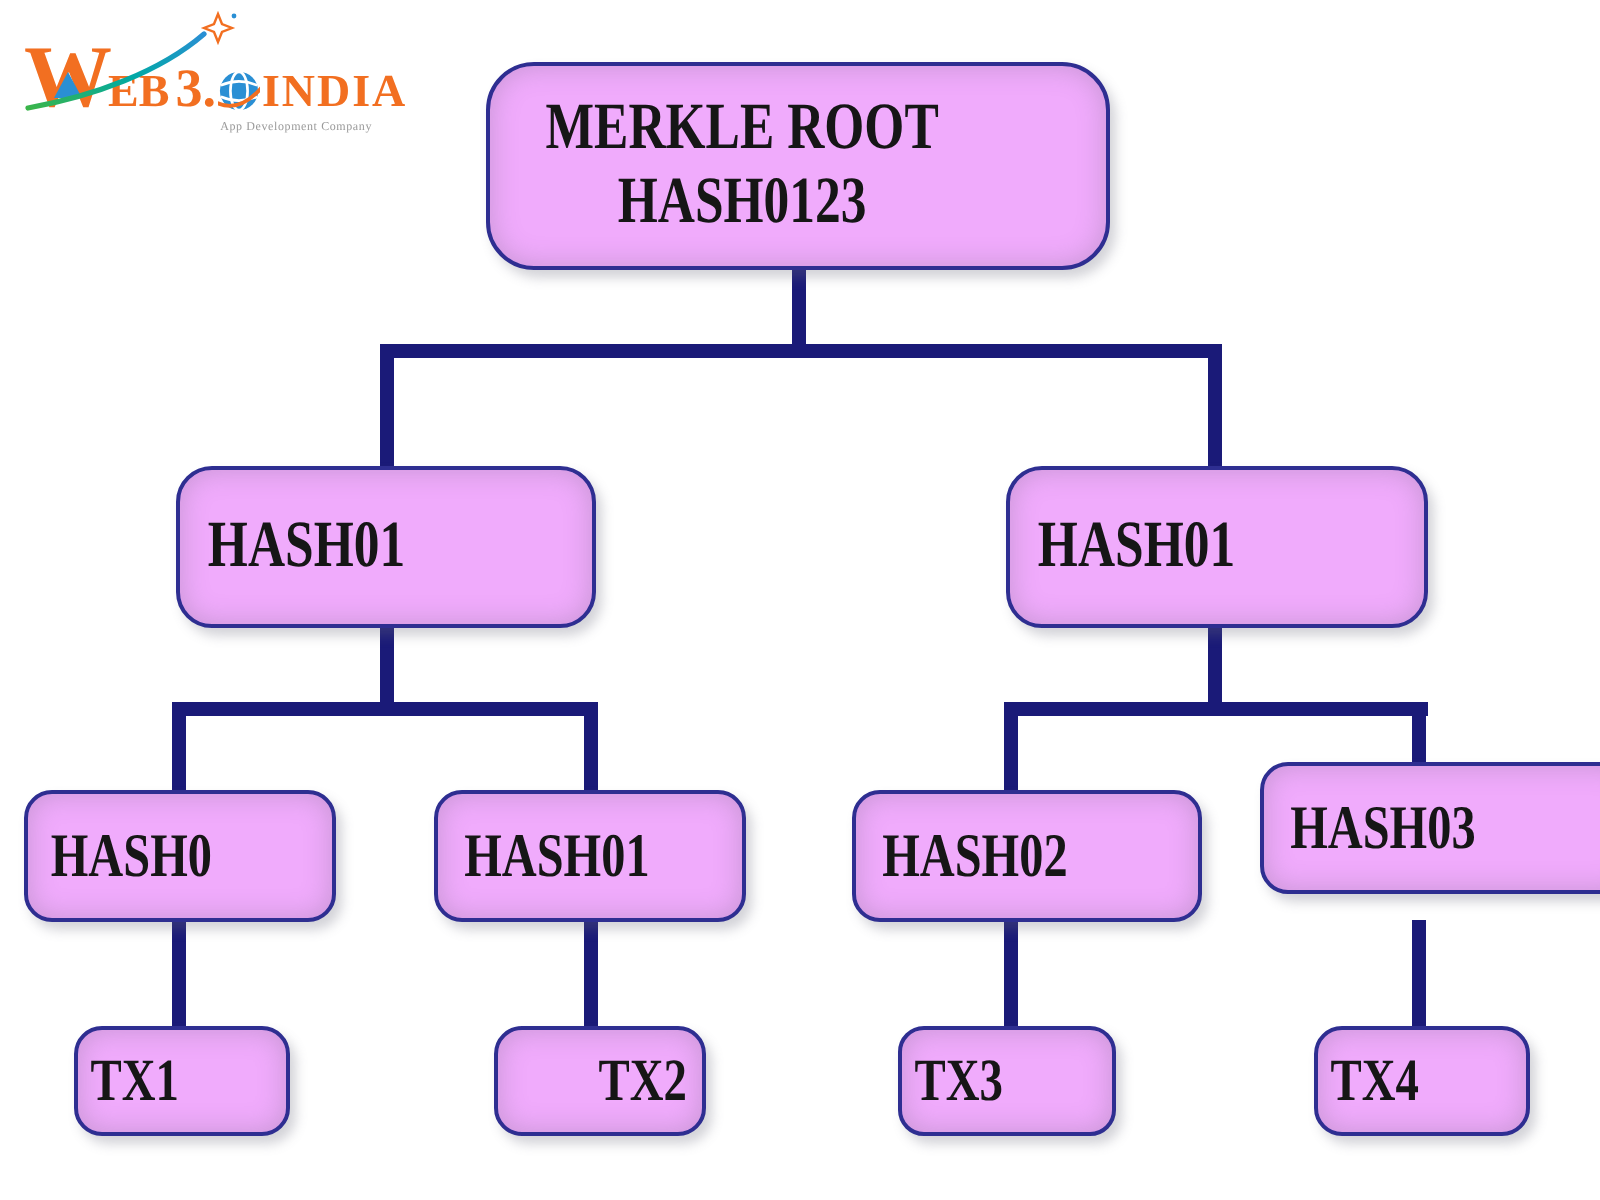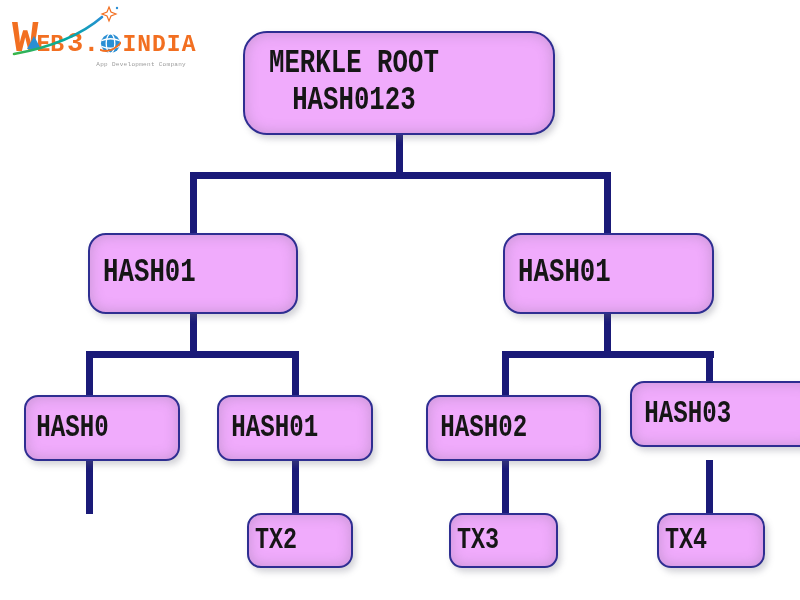--- a/index.html
+++ b/index.html
@@ -12,21 +12,21 @@
     --tagline-gray:#9a9a9a;
     --bg:#ffffff;
   }
   *{margin:0;padding:0;box-sizing:border-box;}
   html,body{background:#fff;}
   .stage{
     position:relative;
     width:800px;height:600px;
     background:var(--bg);
     overflow:hidden;
-    font-family:Liberation Mono, monospace;
+    font-family:Liberation Serif, serif;
   }
 
   
   .edge{
     position:absolute;
     background:var(--connector);
   }
 
   
   .node{
@@ -174,34 +174,37 @@
     </div>
   </div>
 
   <div class="node" style="left:88px;top:233px;width:210px;height:81px;border-radius:18px;">
     <div class="label" style="font-size:33px;">HASH01</div>
   </div>
   <div class="node" style="left:503px;top:233px;width:211px;height:81px;border-radius:18px;">
     <div class="label" style="font-size:33px;">HASH01</div>
   </div>
 
-  <div class="node l3" style="left:24px;top:395px;width:156px;height:66px;">
+  <div class="node l3" style="left:12px;top:395px;width:156px;height:66px;">
     <div class="label" style="font-size:31px;">HASH0</div>
   </div>
   <div class="node l3" style="left:217px;top:395px;width:156px;height:66px;">
     <div class="label" style="font-size:31px;">HASH01</div>
   </div>
   <div class="node l3" style="left:426px;top:395px;width:175px;height:66px;">
     <div class="label" style="font-size:31px;">HASH02</div>
   </div>
   <div class="node l3" style="left:630px;top:381px;width:188px;height:66px;">
     <div class="label" style="font-size:31px;">HASH03</div>
   </div>
 
-  <div class="node leaf" style="left:247px;top:513px;width:106px;height:55px;">
+  <div class="node leaf" style="left:37px;top:513px;width:108px;height:55px;">
+    <div class="label" style="font-size:30px;">TX1</div>
+  </div>
+  <div class="node leaf" style="left:247px;top:513px;width:106px;height:55px;padding-left:44px;">
     <div class="label" style="font-size:30px;">TX2</div>
   </div>
   <div class="node leaf" style="left:449px;top:513px;width:109px;height:55px;border-radius:13px;">
     <div class="label" style="font-size:30px;">TX3</div>
   </div>
   <div class="node leaf" style="left:657px;top:513px;width:108px;height:55px;">
     <div class="label" style="font-size:30px;">TX4</div>
   </div>
 
 </div>

